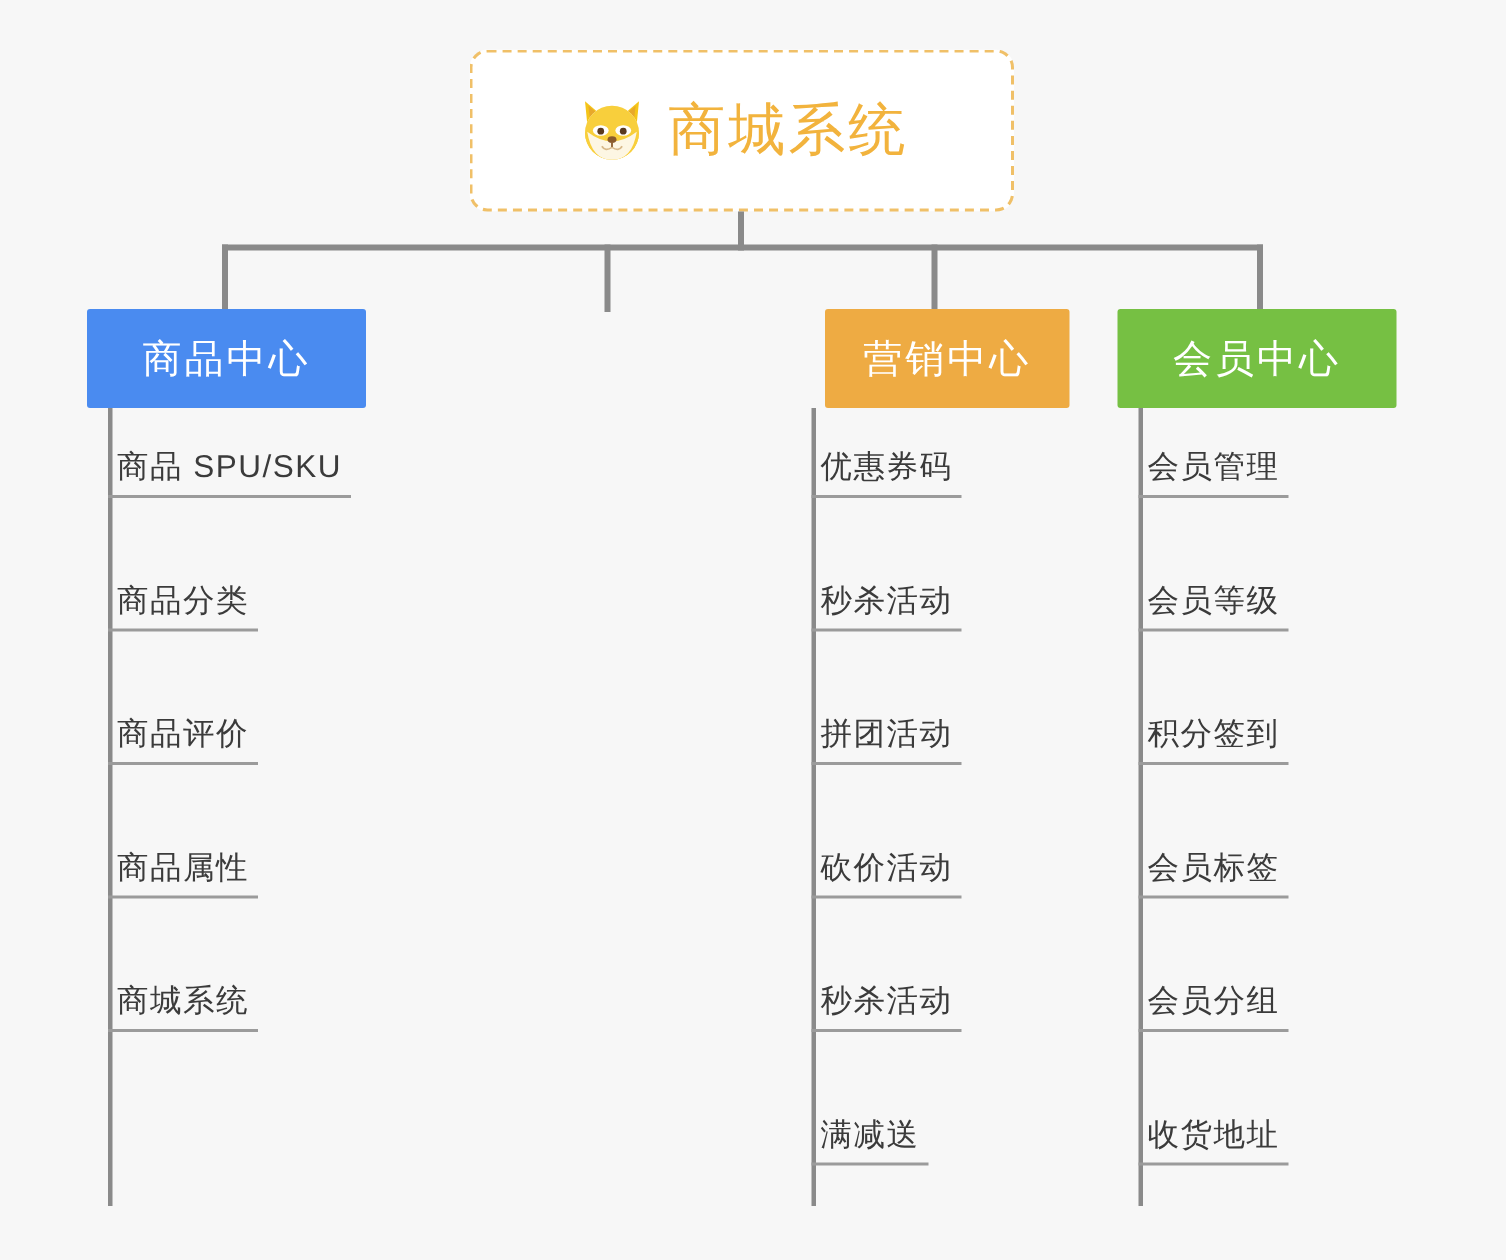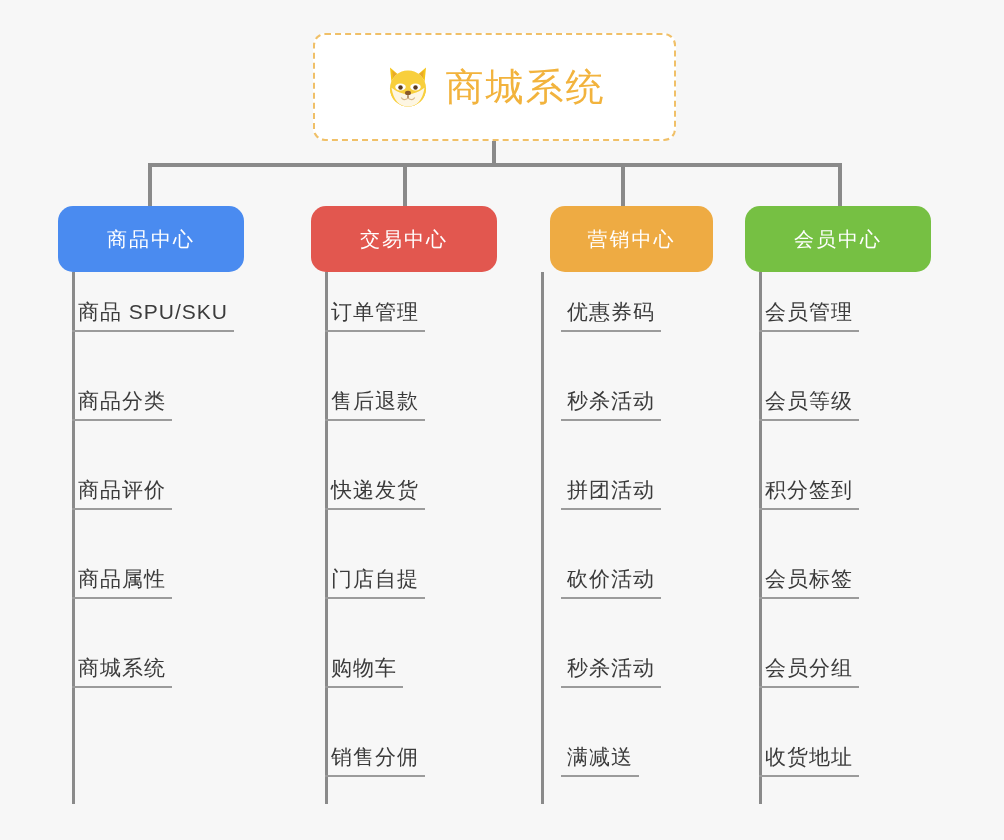--- a/index.html
+++ b/index.html
@@ -75,26 +75,26 @@
     background: #8a8a8a;
   }
 
   
   .column {
     position: absolute;
     top: 206px;
   }
   .cat-box {
     height: 66px;
-    border-radius: 15px;
+    border-radius: 2px;
     display: flex;
     align-items: center;
     justify-content: center;
     color: #ffffff;
-    font-size: 20px;
+    font-size: 26px;
     letter-spacing: 2px;
     box-sizing: border-box;
   }
   .spine {
     position: absolute;
     width: 3px;
     background: #8a8a8a;
   }
   .sub-list {
     position: absolute;
@@ -168,49 +168,25 @@
         </div>
       <div class="sub-item">
           <span class="sub-label">商品属性</span>
         </div>
       <div class="sub-item">
           <span class="sub-label">商城系统</span>
         </div>
     </div>
   </div>
 
-  <div class="column" style="left:311px; width:186px;">
-    <div class="cat-box" style="background: rgb(226, 87, 79);">交易中心</div>
-    <div class="spine" style="left:14px; top:66px; height:532px;"></div>
-    <div class="sub-list" style="left:14px;">
-      <div class="sub-item">
-          <span class="sub-label">订单管理</span>
-        </div>
-      <div class="sub-item">
-          <span class="sub-label">售后退款</span>
-        </div>
-      <div class="sub-item">
-          <span class="sub-label">快递发货</span>
-        </div>
-      <div class="sub-item">
-          <span class="sub-label">门店自提</span>
-        </div>
-      <div class="sub-item">
-          <span class="sub-label">购物车</span>
-        </div>
-      <div class="sub-item">
-          <span class="sub-label">销售分佣</span>
-        </div>
-    </div>
-  </div>
 
   <div class="column" style="left:527px; width:186px;">
     <div class="cat-box" style="background: rgb(238, 171, 67); margin-left: 23px;">营销中心</div>
     <div class="spine" style="left:14px; top:66px; height:532px;"></div>
-    <div class="sub-list" style="left:14px;padding-left:20px;">
+    <div class="sub-list" style="left:14px;">
       <div class="sub-item">
           <span class="sub-label">优惠券码</span>
         </div>
       <div class="sub-item">
           <span class="sub-label">秒杀活动</span>
         </div>
       <div class="sub-item">
           <span class="sub-label">拼团活动</span>
         </div>
       <div class="sub-item">

